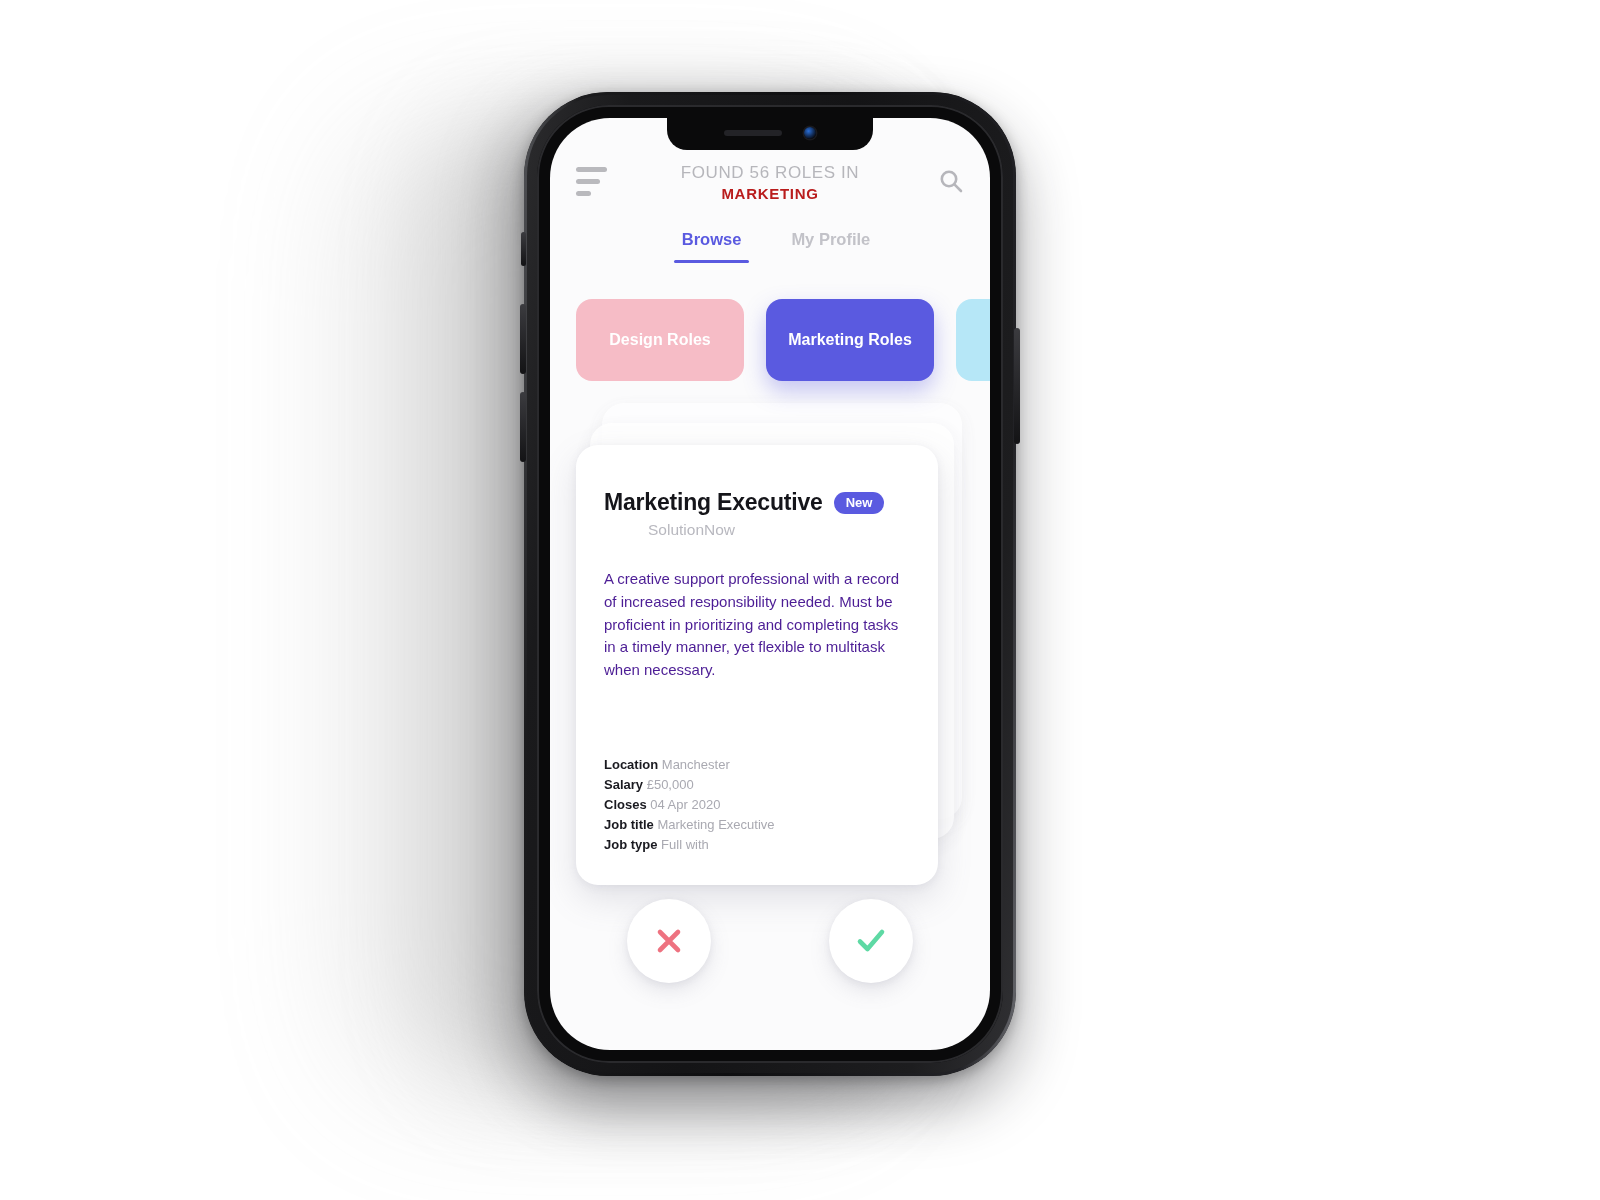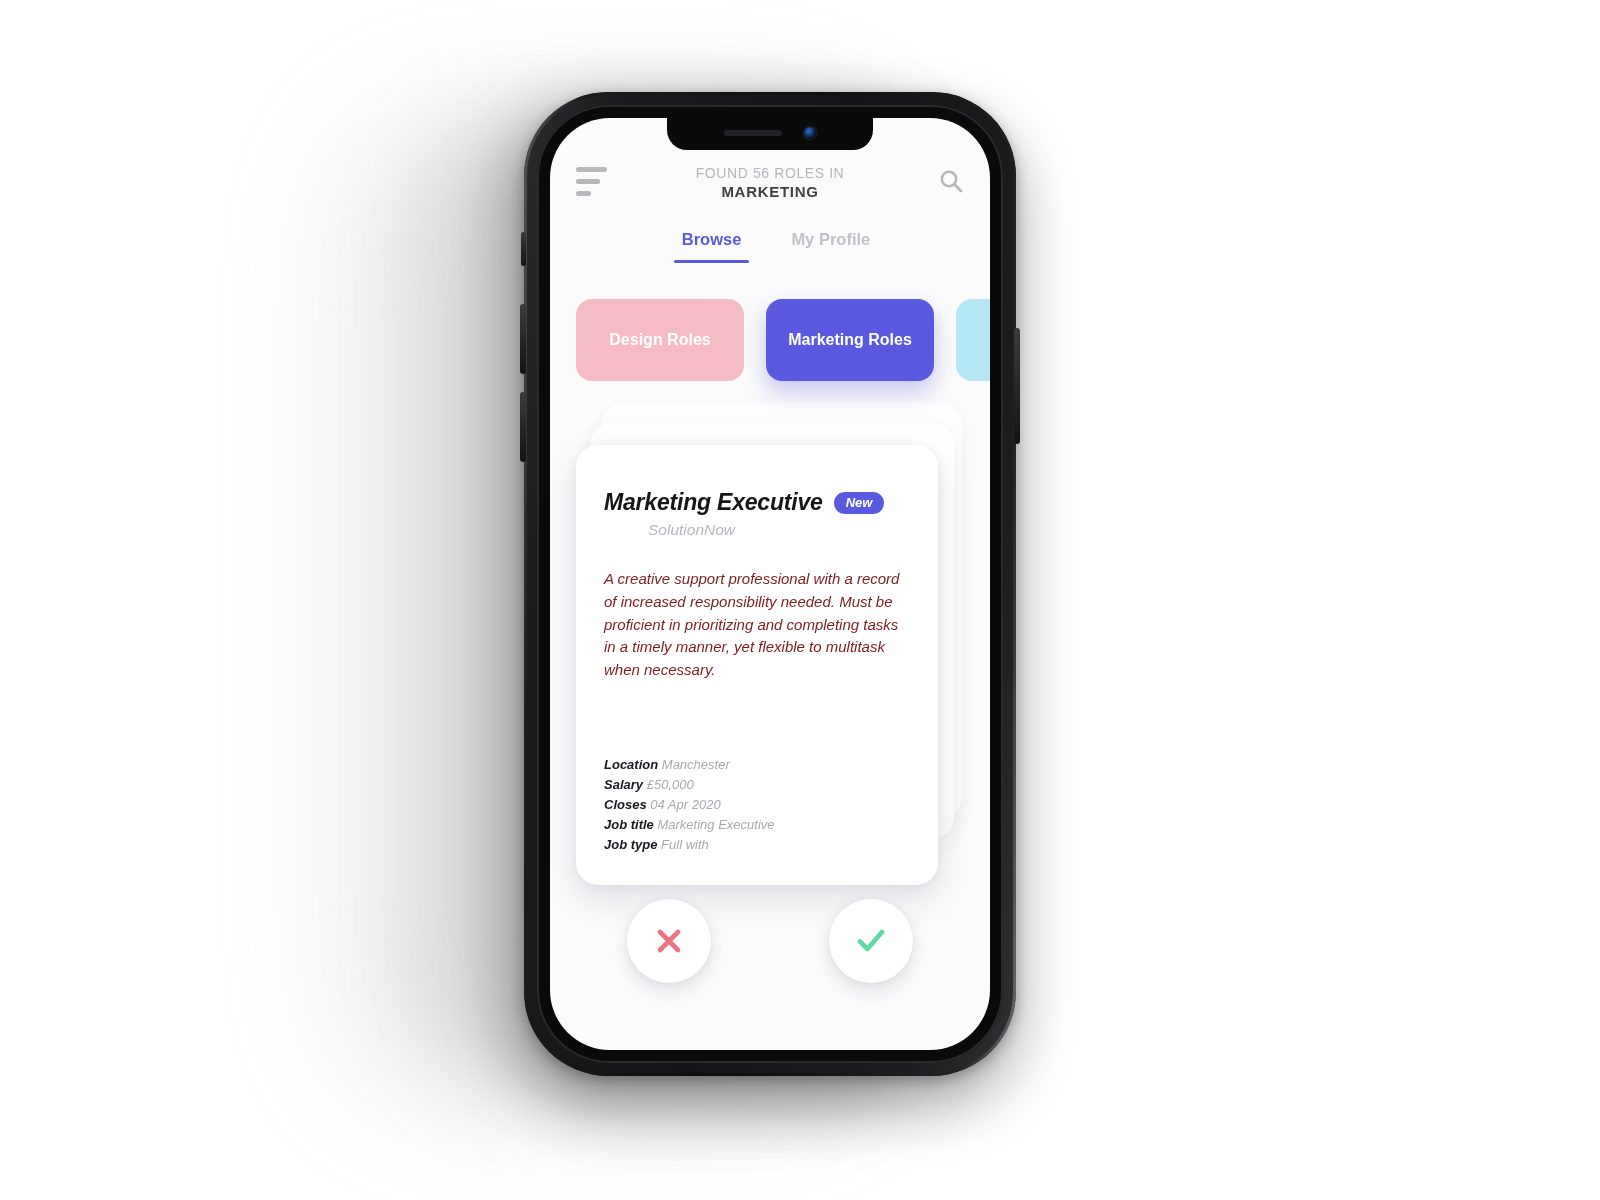--- a/index.html
+++ b/index.html
@@ -90,25 +90,25 @@
     padding-top:34px;
   }
   .menu-icon { display:flex; flex-direction:column; gap:7px; cursor:pointer; width:34px; }
   .menu-icon i { display:block; height:5px; border-radius:3px; background:#b9b9bd; }
   .menu-icon i:nth-child(1){ width:31px; }
   .menu-icon i:nth-child(2){ width:24px; }
   .menu-icon i:nth-child(3){ width:15px; }
 
   .header-titles { text-align:center; flex:1; margin-top:2px; }
   .header-eyebrow {
-    font-size:14px; letter-spacing:.6px; color:#b6b6bb; font-weight:400;
+    font-size:17px; letter-spacing:.6px; color:#b6b6bb; font-weight:400;
     white-space:nowrap;
   }
   .header-title {
-    font-size:15px; letter-spacing:.7px; color:#404040; font-weight:700; margin-top:2px;
+    font-size:15px; letter-spacing:.7px; color:#b91c1c; font-weight:700; margin-top:2px;
     white-space:nowrap;
   }
   .search-icon { width:34px; display:flex; justify-content:flex-end; cursor:pointer; }
 
   
   .tabs { display:flex; justify-content:center; gap:18px; margin-top:14px; position:relative; z-index:5;padding-left:12px; }
   .tab {
     font-size:16.5px; font-weight:700; padding:6px 16px 14px; cursor:pointer;
     color:#c2c2c8; position:relative; white-space:nowrap;
   }
@@ -142,33 +142,33 @@
   }
   .card-back.b1 { top:0;  left:26px; right:2px;  height:416px; opacity:.72; }
   .card-back.b2 { top:20px; left:14px; right:10px; height:416px; opacity:.86; }
 
   .job-card {
     position:absolute; top:42px; left:0; right:26px;
     height:440px;
     background:#ffffff; border-radius:22px;
     box-shadow:0 14px 34px rgba(110,110,135,.18), 0 2px 8px rgba(110,110,135,.10);
     padding:44px 28px 0 28px;
-    display:flex; flex-direction:column;font-style:italic;
+    display:flex; flex-direction:column;
   }
 
   .job-title-row { display:flex; align-items:center; gap:11px; }
   .job-title { font-size:23px; font-weight:700; color:#15151a; letter-spacing:-.2px; white-space:nowrap; }
   .badge-new {
     background:#5a5ae0; color:#fff; font-size:13px; font-weight:700;
     padding:4px 12px 5px; border-radius:20px; line-height:1; white-space:nowrap;
   }
   .job-company { font-size:15.5px; color:#b8b8bf; margin-top:5px; font-weight:400;margin-left:44px; }
 
   .job-desc {
-    margin-top:29px; font-size:15px; line-height:1.52; color:#7f1d1d; font-weight:400;
+    margin-top:29px; font-size:15px; line-height:1.52; color:#4c1d95; font-weight:400;
     max-width:318px;
   }
 
   .job-meta { margin-top:auto; padding-bottom:30px; }
   .meta-row { font-size:13px; line-height:1.54; color:#a9a9b1; white-space:nowrap; }
   .meta-row b { color:#1a1a20; font-weight:700; }
 
   
   .actions {
     display:flex; justify-content:center; gap:118px;

